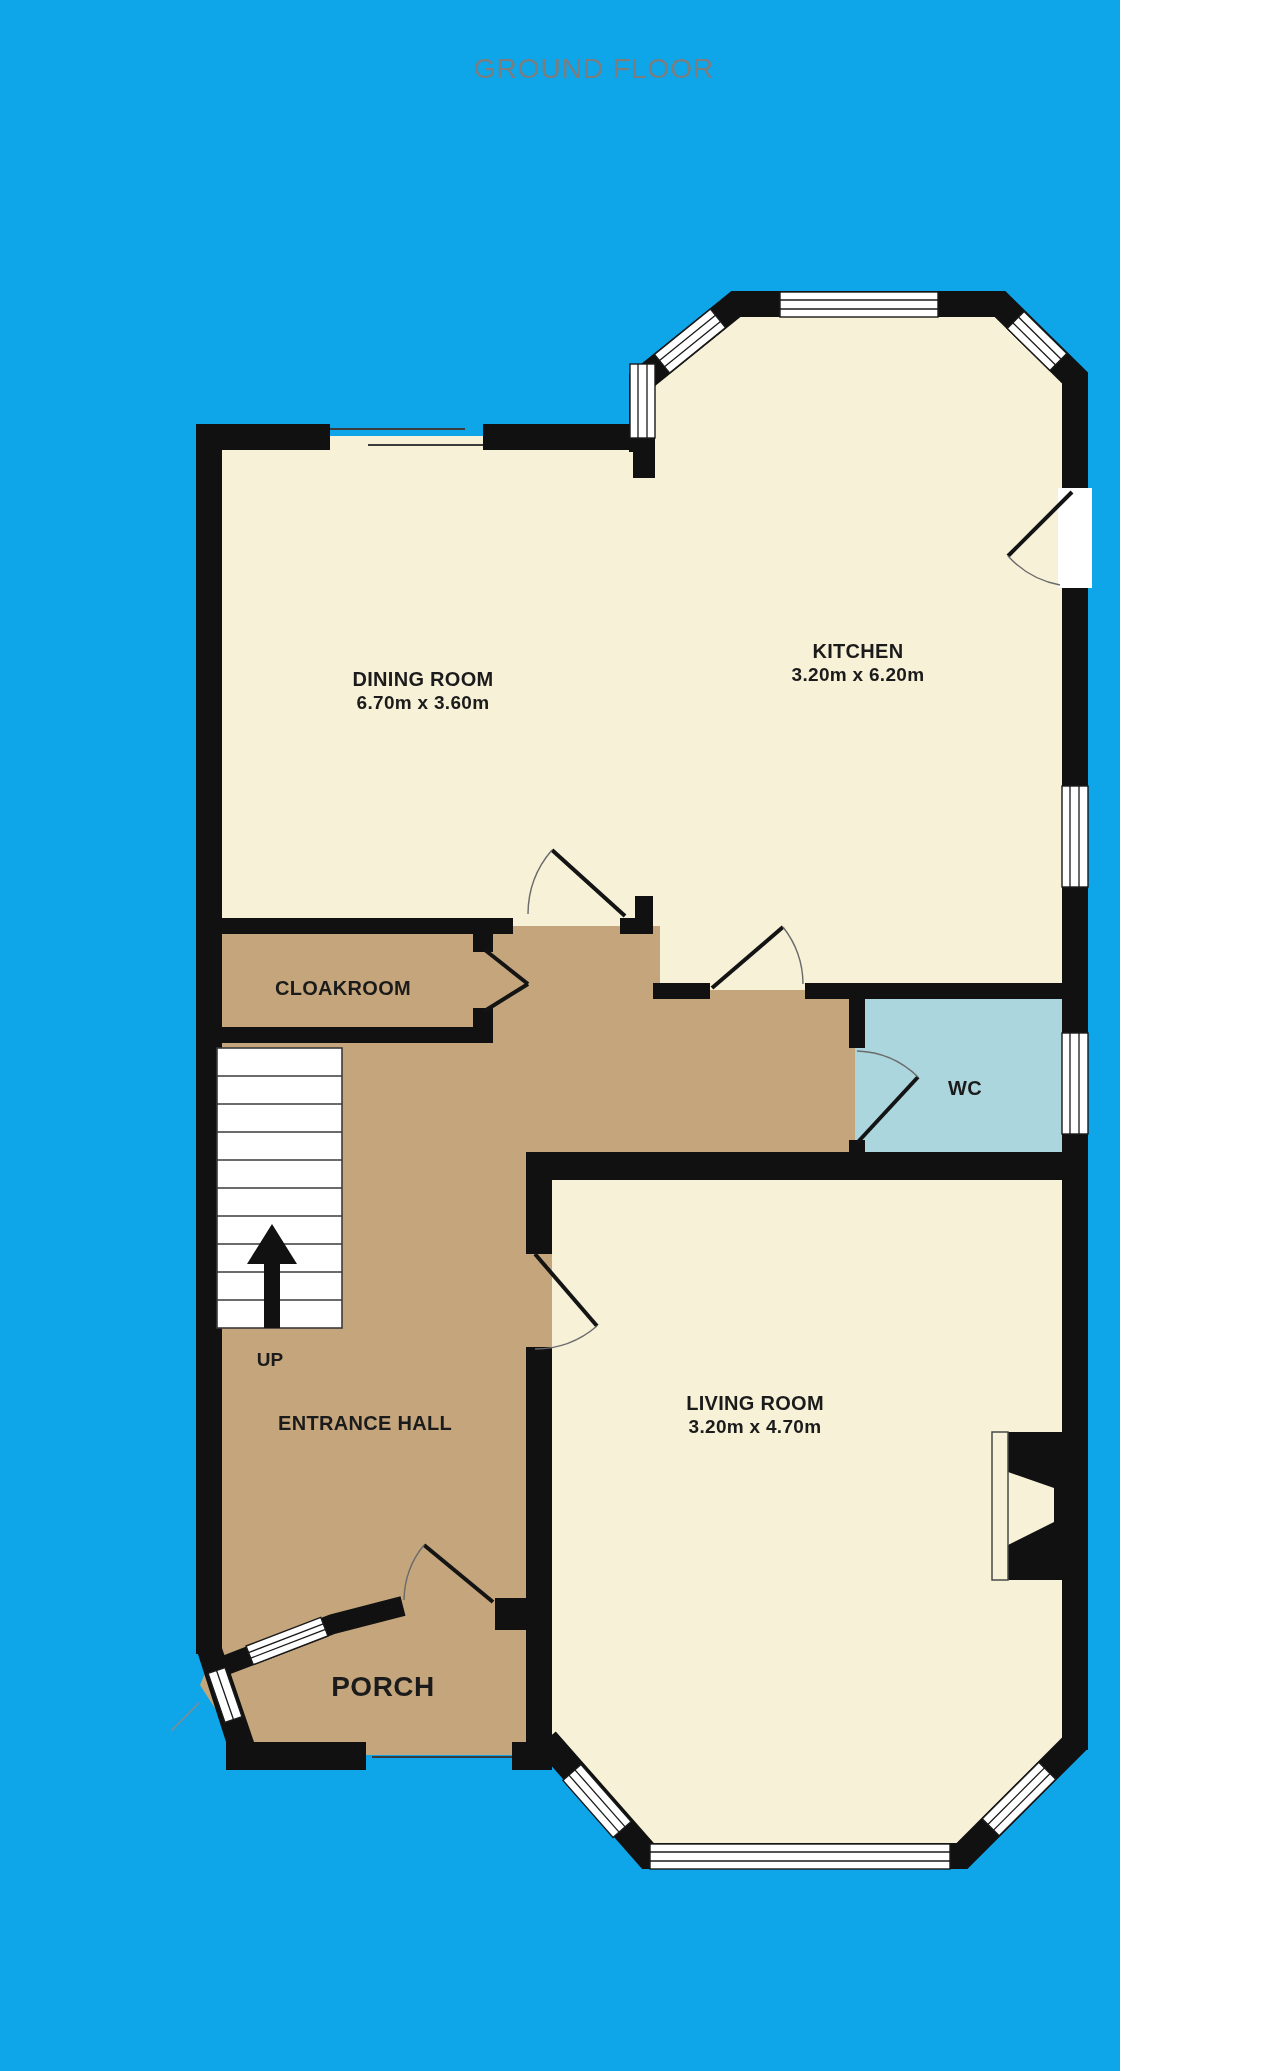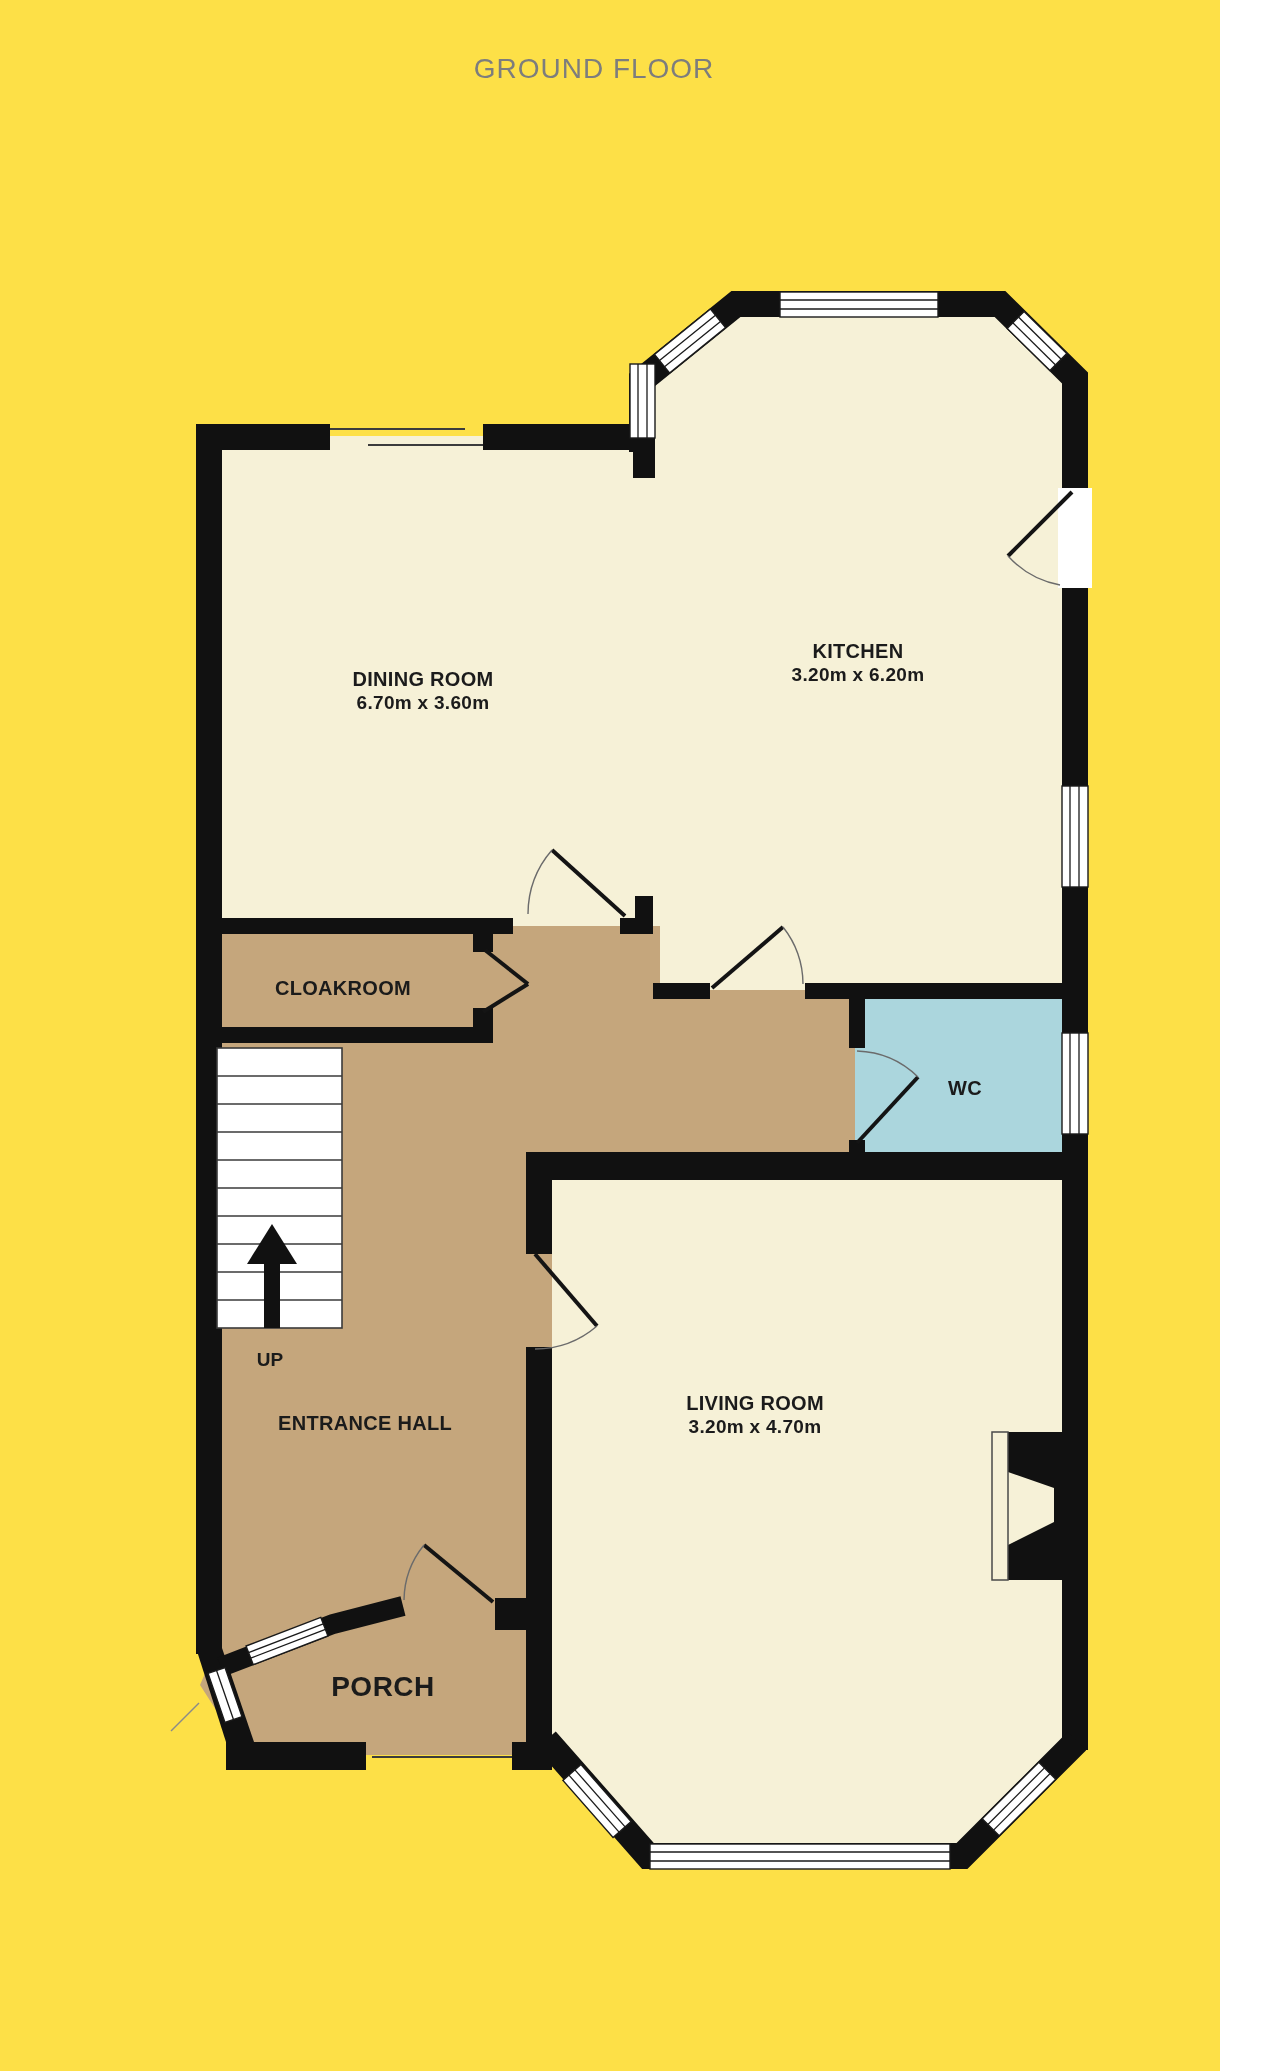--- a/index.html
+++ b/index.html
@@ -1,16 +1,16 @@
 <!DOCTYPE html>
 <html style="--c-room: #f6f1d7; --c-hall: #c5a67c; --c-wc: #abd6dd; --c-wall: #111111; --c-window: #ffffff;"><head>
 <meta charset="utf-8">
 <style>
   html,body{margin:0;padding:0;background:#ffffff;}
-  .page{width:1220px;height:2071px;position:relative;background:#fde047;overflow:hidden;}
+  .page{width:1120px;height:2071px;position:relative;background:#0ea5e9;overflow:hidden;}
   svg{display:block;}
   text{font-family:"Liberation Sans", sans-serif;}
   .title-text{font-size:28px;font-weight:400;letter-spacing:1px;fill:#7d7d7d;}
   .room-name{font-size:20px;font-weight:700;fill:#1b1b1b;letter-spacing:0.3px;}
   .room-dims{font-size:19px;font-weight:700;fill:#1b1b1b;letter-spacing:0.3px;}
   .room-name-big{font-size:28px;font-weight:700;fill:#1b1b1b;letter-spacing:0.5px;}
   .room-name-small{font-size:19px;font-weight:700;fill:#1b1b1b;}
   .fill-room{fill:var(--c-room,#f6f1d7);}
   .fill-hall{fill:var(--c-hall,#c5a67c);}
   .fill-wc{fill:var(--c-wc,#abd6dd);}

